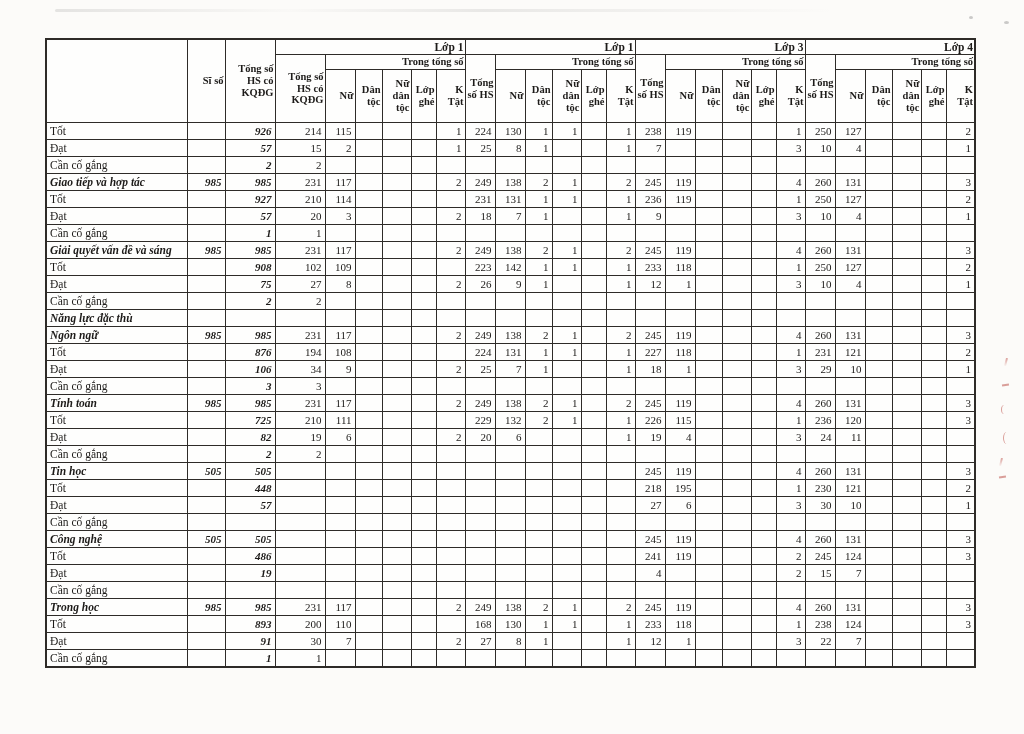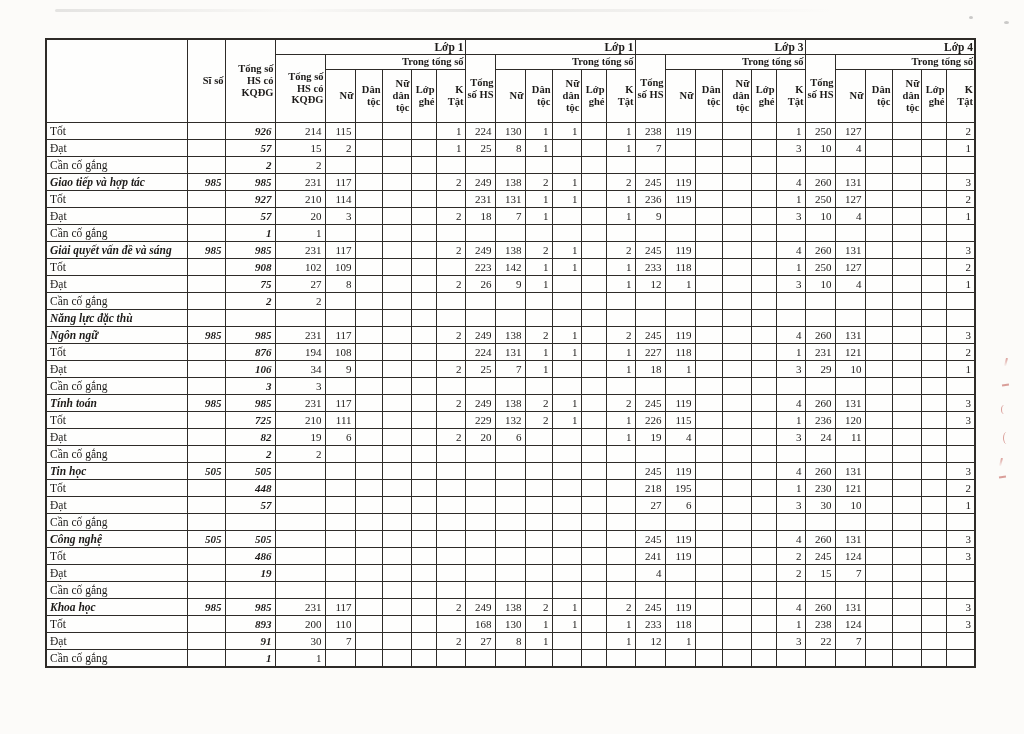--- a/index.html
+++ b/index.html
@@ -942,21 +942,21 @@
           <td></td>
           <td></td>
           <td></td>
           <td></td>
           <td></td>
           <td></td>
           <td></td>
           <td></td>
         </tr>
         <tr class="cat">
-          <td class="label">Khoa học</td>
+          <td class="label">Trong học</td>
           <td class="bi">985</td>
           <td class="bi">985</td>
           <td>231</td>
           <td>117</td>
           <td></td>
           <td></td>
           <td></td>
           <td>2</td>
           <td>249</td>
           <td>138</td>

